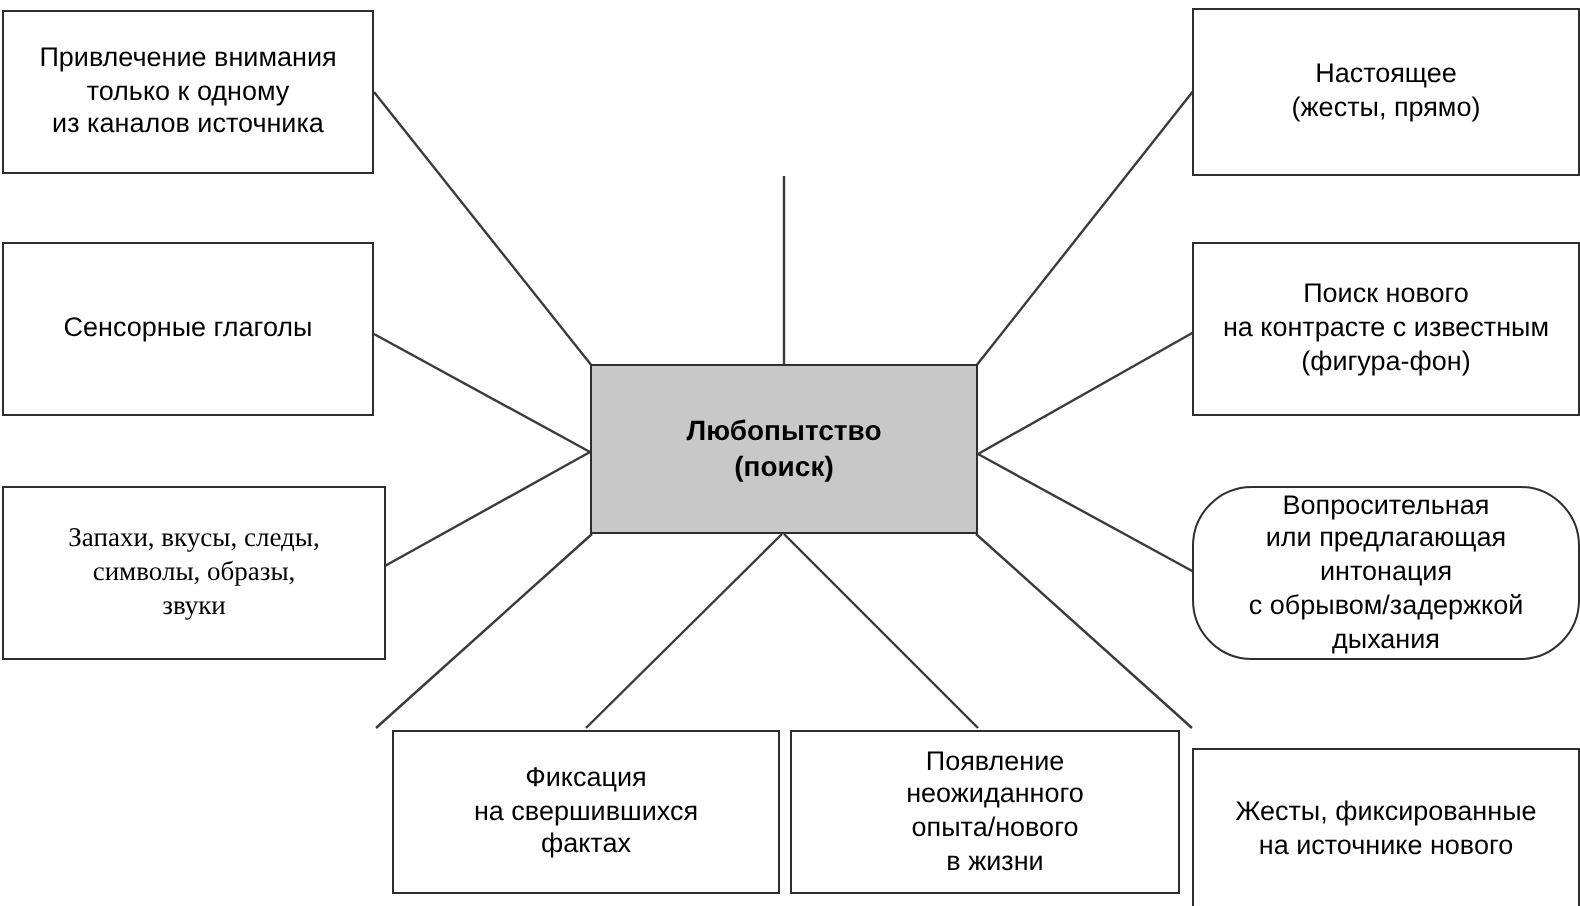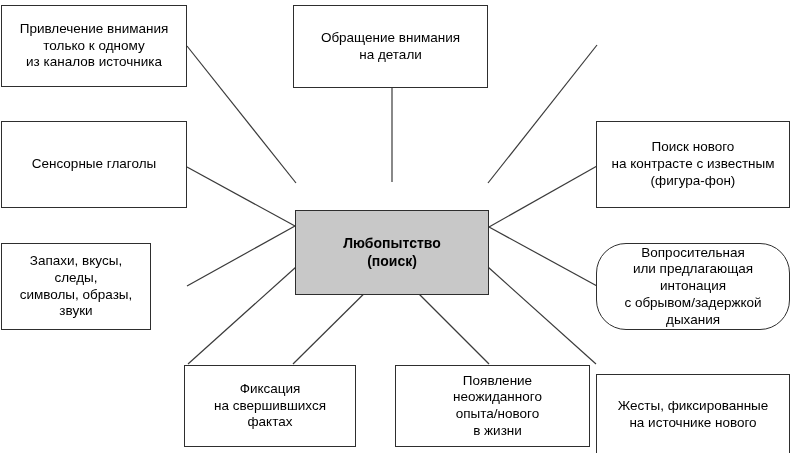--- a/index.html
+++ b/index.html
@@ -46,27 +46,27 @@
     background: var(--center_fill);
     font-weight: bold;
     font-size: 14px;
   }
   
   .b-top-left      { left: 1px;   top: 5px;   width: 186px; height: 82px; }
   .b-top-center    { left: 293px; top: 5px;   width: 195px; height: 83px; }
   .b-top-right     { left: 596px; top: 4px;   width: 194px; height: 84px; }
   .b-mid-left      { left: 1px;   top: 121px; width: 186px; height: 87px; }
   .b-mid-right     { left: 596px; top: 121px; width: 194px; height: 87px; }
-  .b-low-left      { left: 1px;   top: 243px; width: 150px; height: 87px; }
+  .b-low-left      { left: 1px;   top: 243px; width: 192px; height: 87px; font-family: Liberation Serif, serif; }
   .b-low-right     { left: 596px; top: 243px; width: 194px; height: 87px; border-radius: 30px; }
   .b-bottom-1      { left: 1px;   top: 365px; width: 186px; height: 82px; }
-  .b-bottom-2      { left: 184px; top: 365px; width: 172px; height: 82px; }
+  .b-bottom-2      { left: 196px; top: 365px; width: 194px; height: 82px; }
   .b-bottom-3      { left: 395px; top: 365px; width: 195px; height: 82px; padding-left: 16px; }
   .b-bottom-4      { left: 596px; top: 374px; width: 194px; height: 82px; }
-  .b-center        { left: 295px; top: 182px; width: 194px; height: 85px; margin-top: 28px; }
+  .b-center        { left: 295px; top: 182px; width: 194px; height: 85px; }
 </style>
 </head>
 <body>
 
 <div class="diagram">
 
   <svg class="connectors" viewBox="0 0 790 453" xmlns="http://www.w3.org/2000/svg">
     <line x1="187" y1="46" x2="296" y2="183"></line>
     <line x1="392" y1="88" x2="392" y2="182"></line>
     <line x1="597" y1="45" x2="488" y2="183"></line>
@@ -76,22 +76,22 @@
     <line x1="597" y1="286" x2="489" y2="227"></line>
     <line x1="296" y1="267" x2="188" y2="364"></line>
     <line x1="391" y1="267" x2="293" y2="364"></line>
     <line x1="392" y1="267" x2="489" y2="364"></line>
     <line x1="488" y1="267" x2="596" y2="364"></line>
   </svg>
 
   <div class="node b-top-left">Привлечение внимания
 только к одному
 из каналов источника</div>
-  <div class="node b-top-center">Обращение внимания
-на детали</div>
+  <div class="node b-top-right">Настоящее
+(жесты, прямо)</div>
   <div class="node b-mid-left">Сенсорные глаголы</div>
   <div class="node b-mid-right">Поиск нового
 на контрасте с известным
 (фигура-фон)</div>
   <div class="node b-low-left">Запахи, вкусы, следы,
 символы, образы,
 звуки</div>
   <div class="node b-low-right">Вопросительная
 или предлагающая
 интонация

